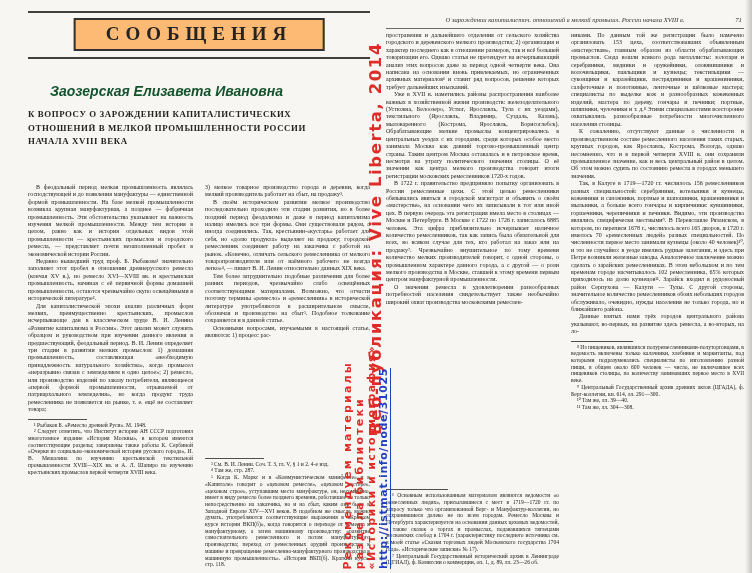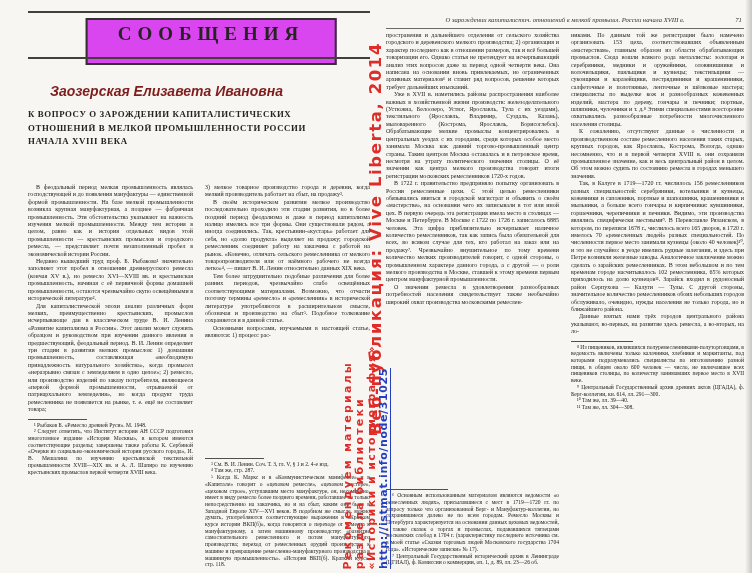--- a/index.html
+++ b/index.html
@@ -12,33 +12,33 @@
   .page{position:absolute;}
   .page-left{left:28px;top:8px;width:342px;height:560px;}
   .page-right{left:386px;top:8px;width:358px;height:560px;}
 
   .rule{position:absolute;left:0;right:0;height:1.5px;background:#43403c;}
   .rule.top-rule{top:3px;}
   .rule.mid-rule{top:49px;}
 
   .header-box{
     position:absolute;top:10px;left:50%;transform:translateX(-50%);
-    border:2px solid #343230;padding:3px 30px 18px;
+    border:2px solid #343230;padding:3px 30px 4px;
     font-size:19px;font-weight:bold;letter-spacing:6px;
-    background:#d946ef;white-space:nowrap;margin-left:12px;
+    background:#fdba74;white-space:nowrap;
   }
   .journal-line{
     position:absolute;top:57px;left:12px;
     font-family:"Liberation Sans", sans-serif;
     font-weight:bold;font-size:13px;color:#2b2926;
   }
   .author-line{
     position:absolute;top:75px;left:22px;
     font-family:"Liberation Sans", sans-serif;
-    font-weight:bold;font-style:italic;font-size:14px;color:#7f1d1d;
+    font-weight:bold;font-style:italic;font-size:14px;color:#14532d;
   }
   .article-title{
     position:absolute;top:100px;left:0;right:0;
     font-size:8.8px;font-weight:bold;
     letter-spacing:0.6px;line-height:1.55;white-space:pre-line;
   }
   .cols{position:absolute;display:flex;gap:12px;left:0;right:0;}
   .page-left .cols{top:176px;height:384px;}
   .page-right .cols{top:24px;height:534px;}
   .col{flex:1 1 0;display:flex;flex-direction:column;overflow:hidden;}

